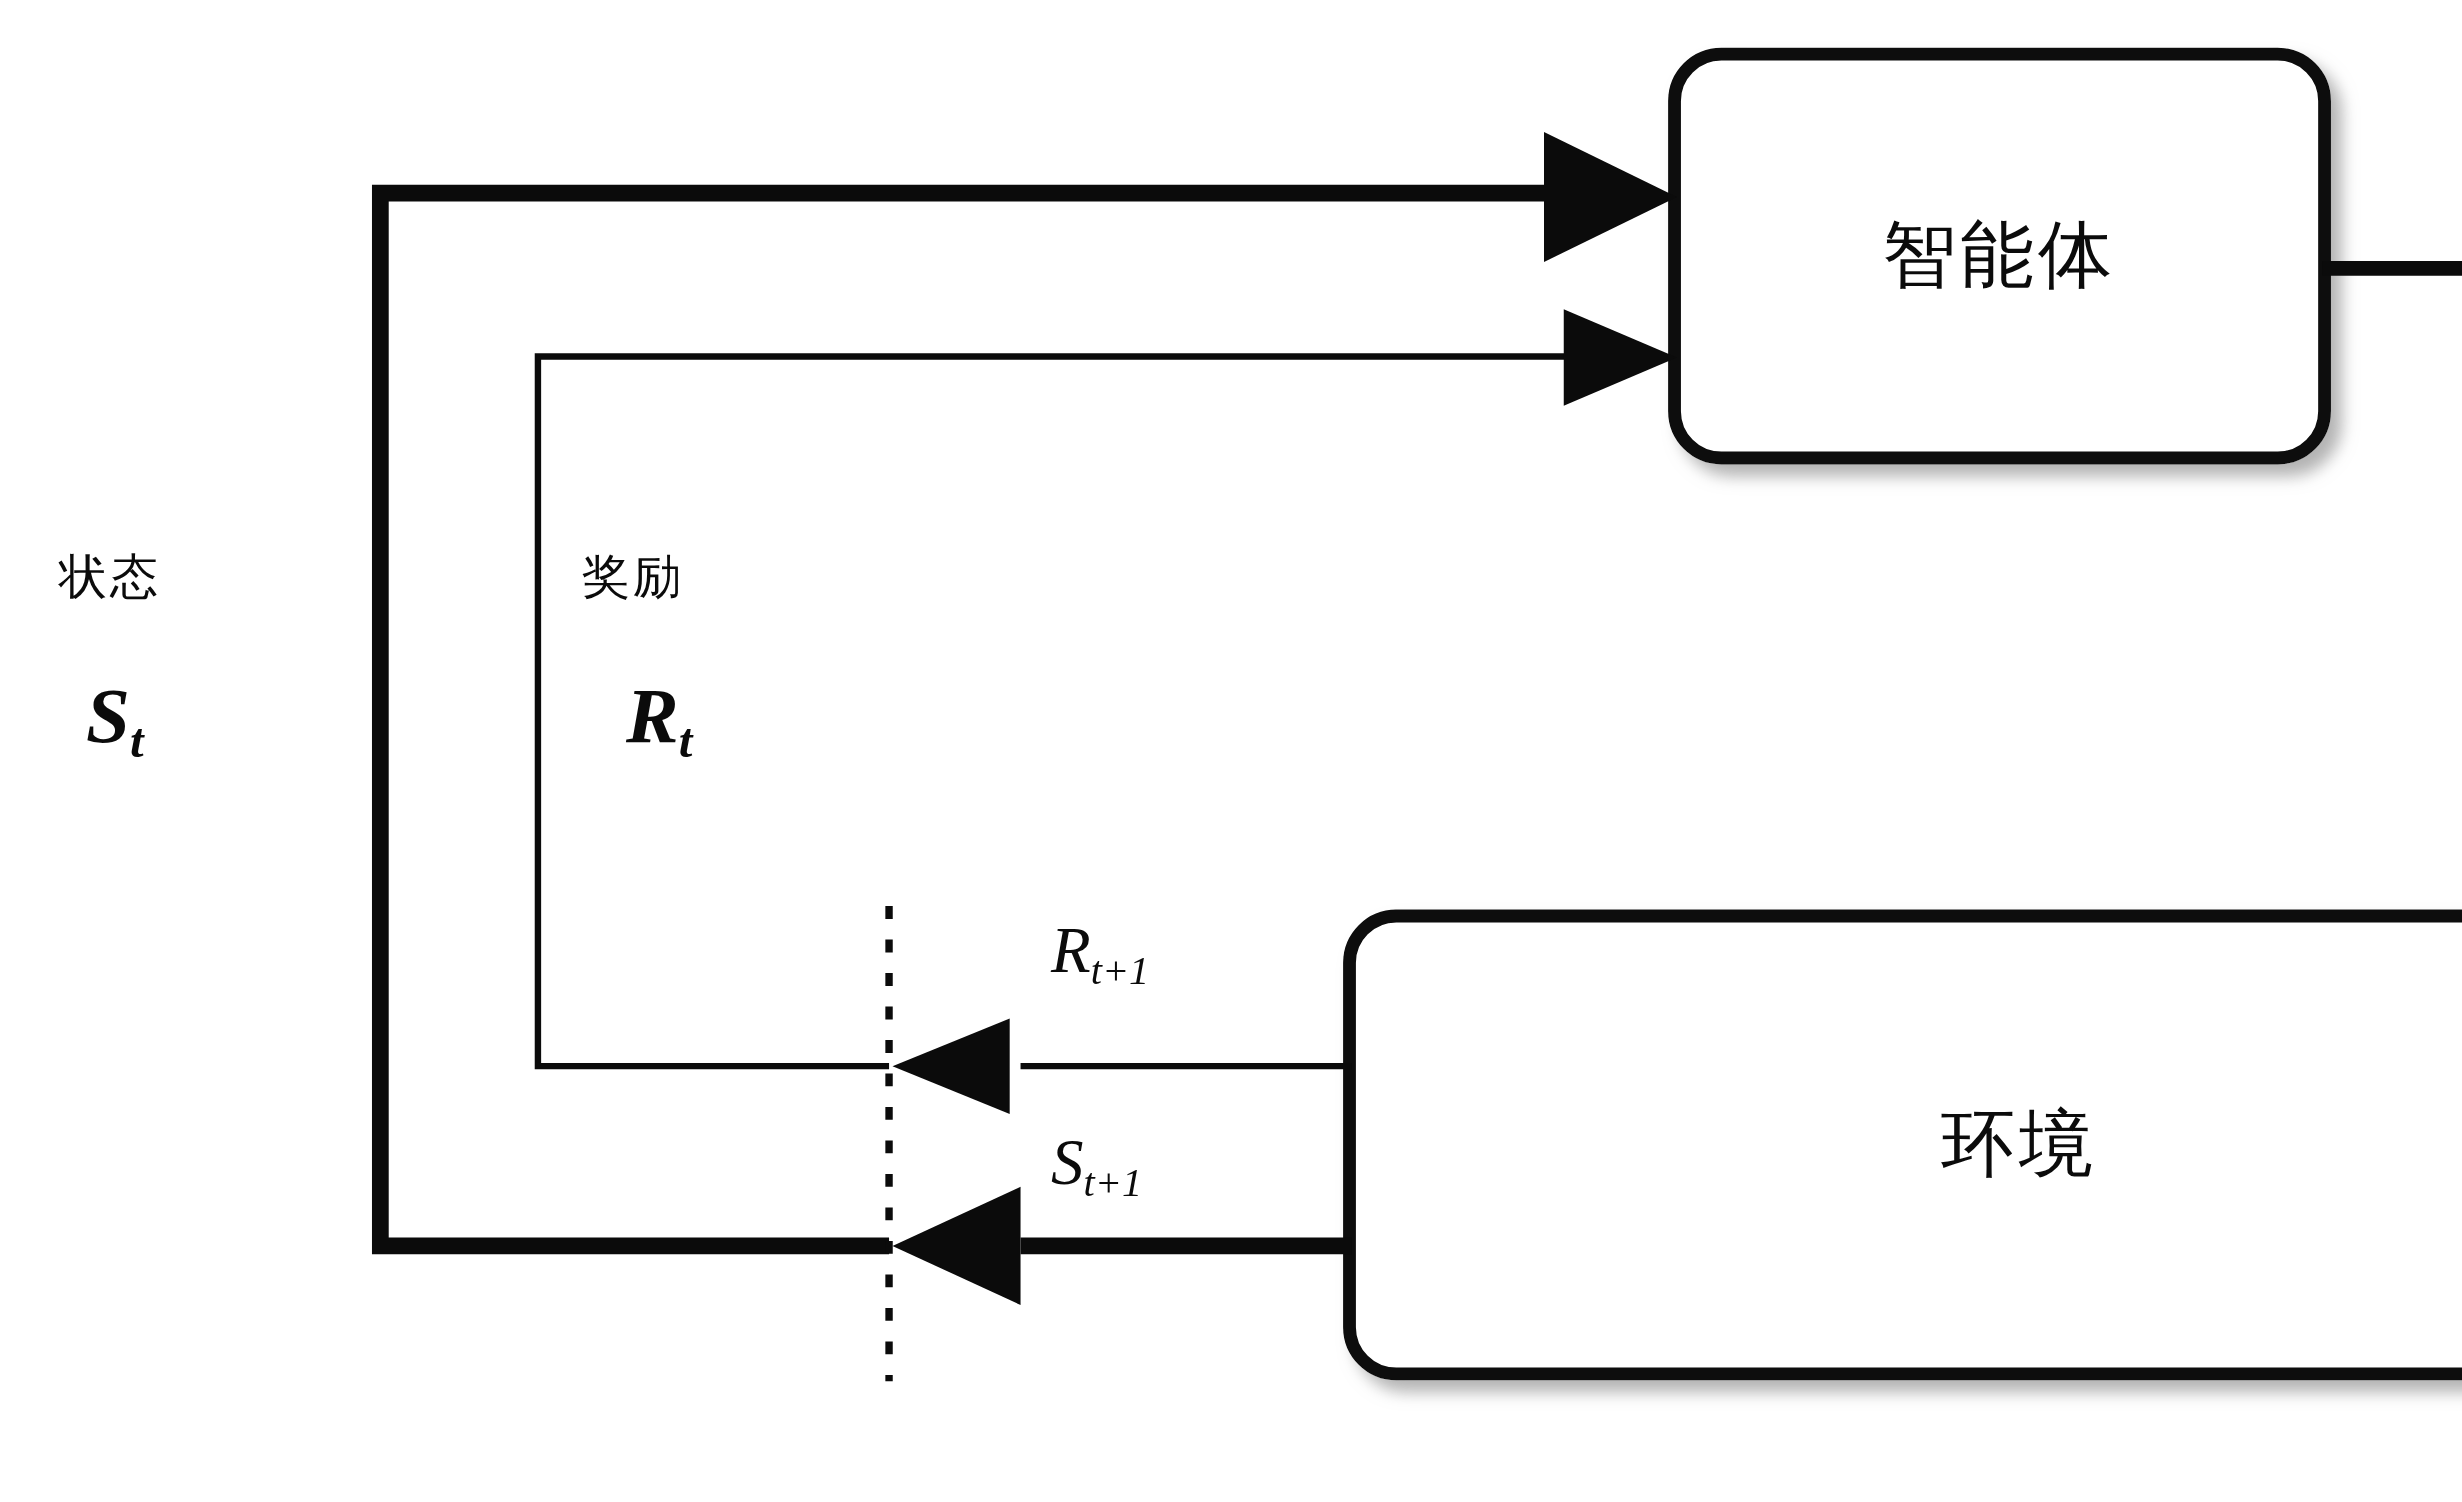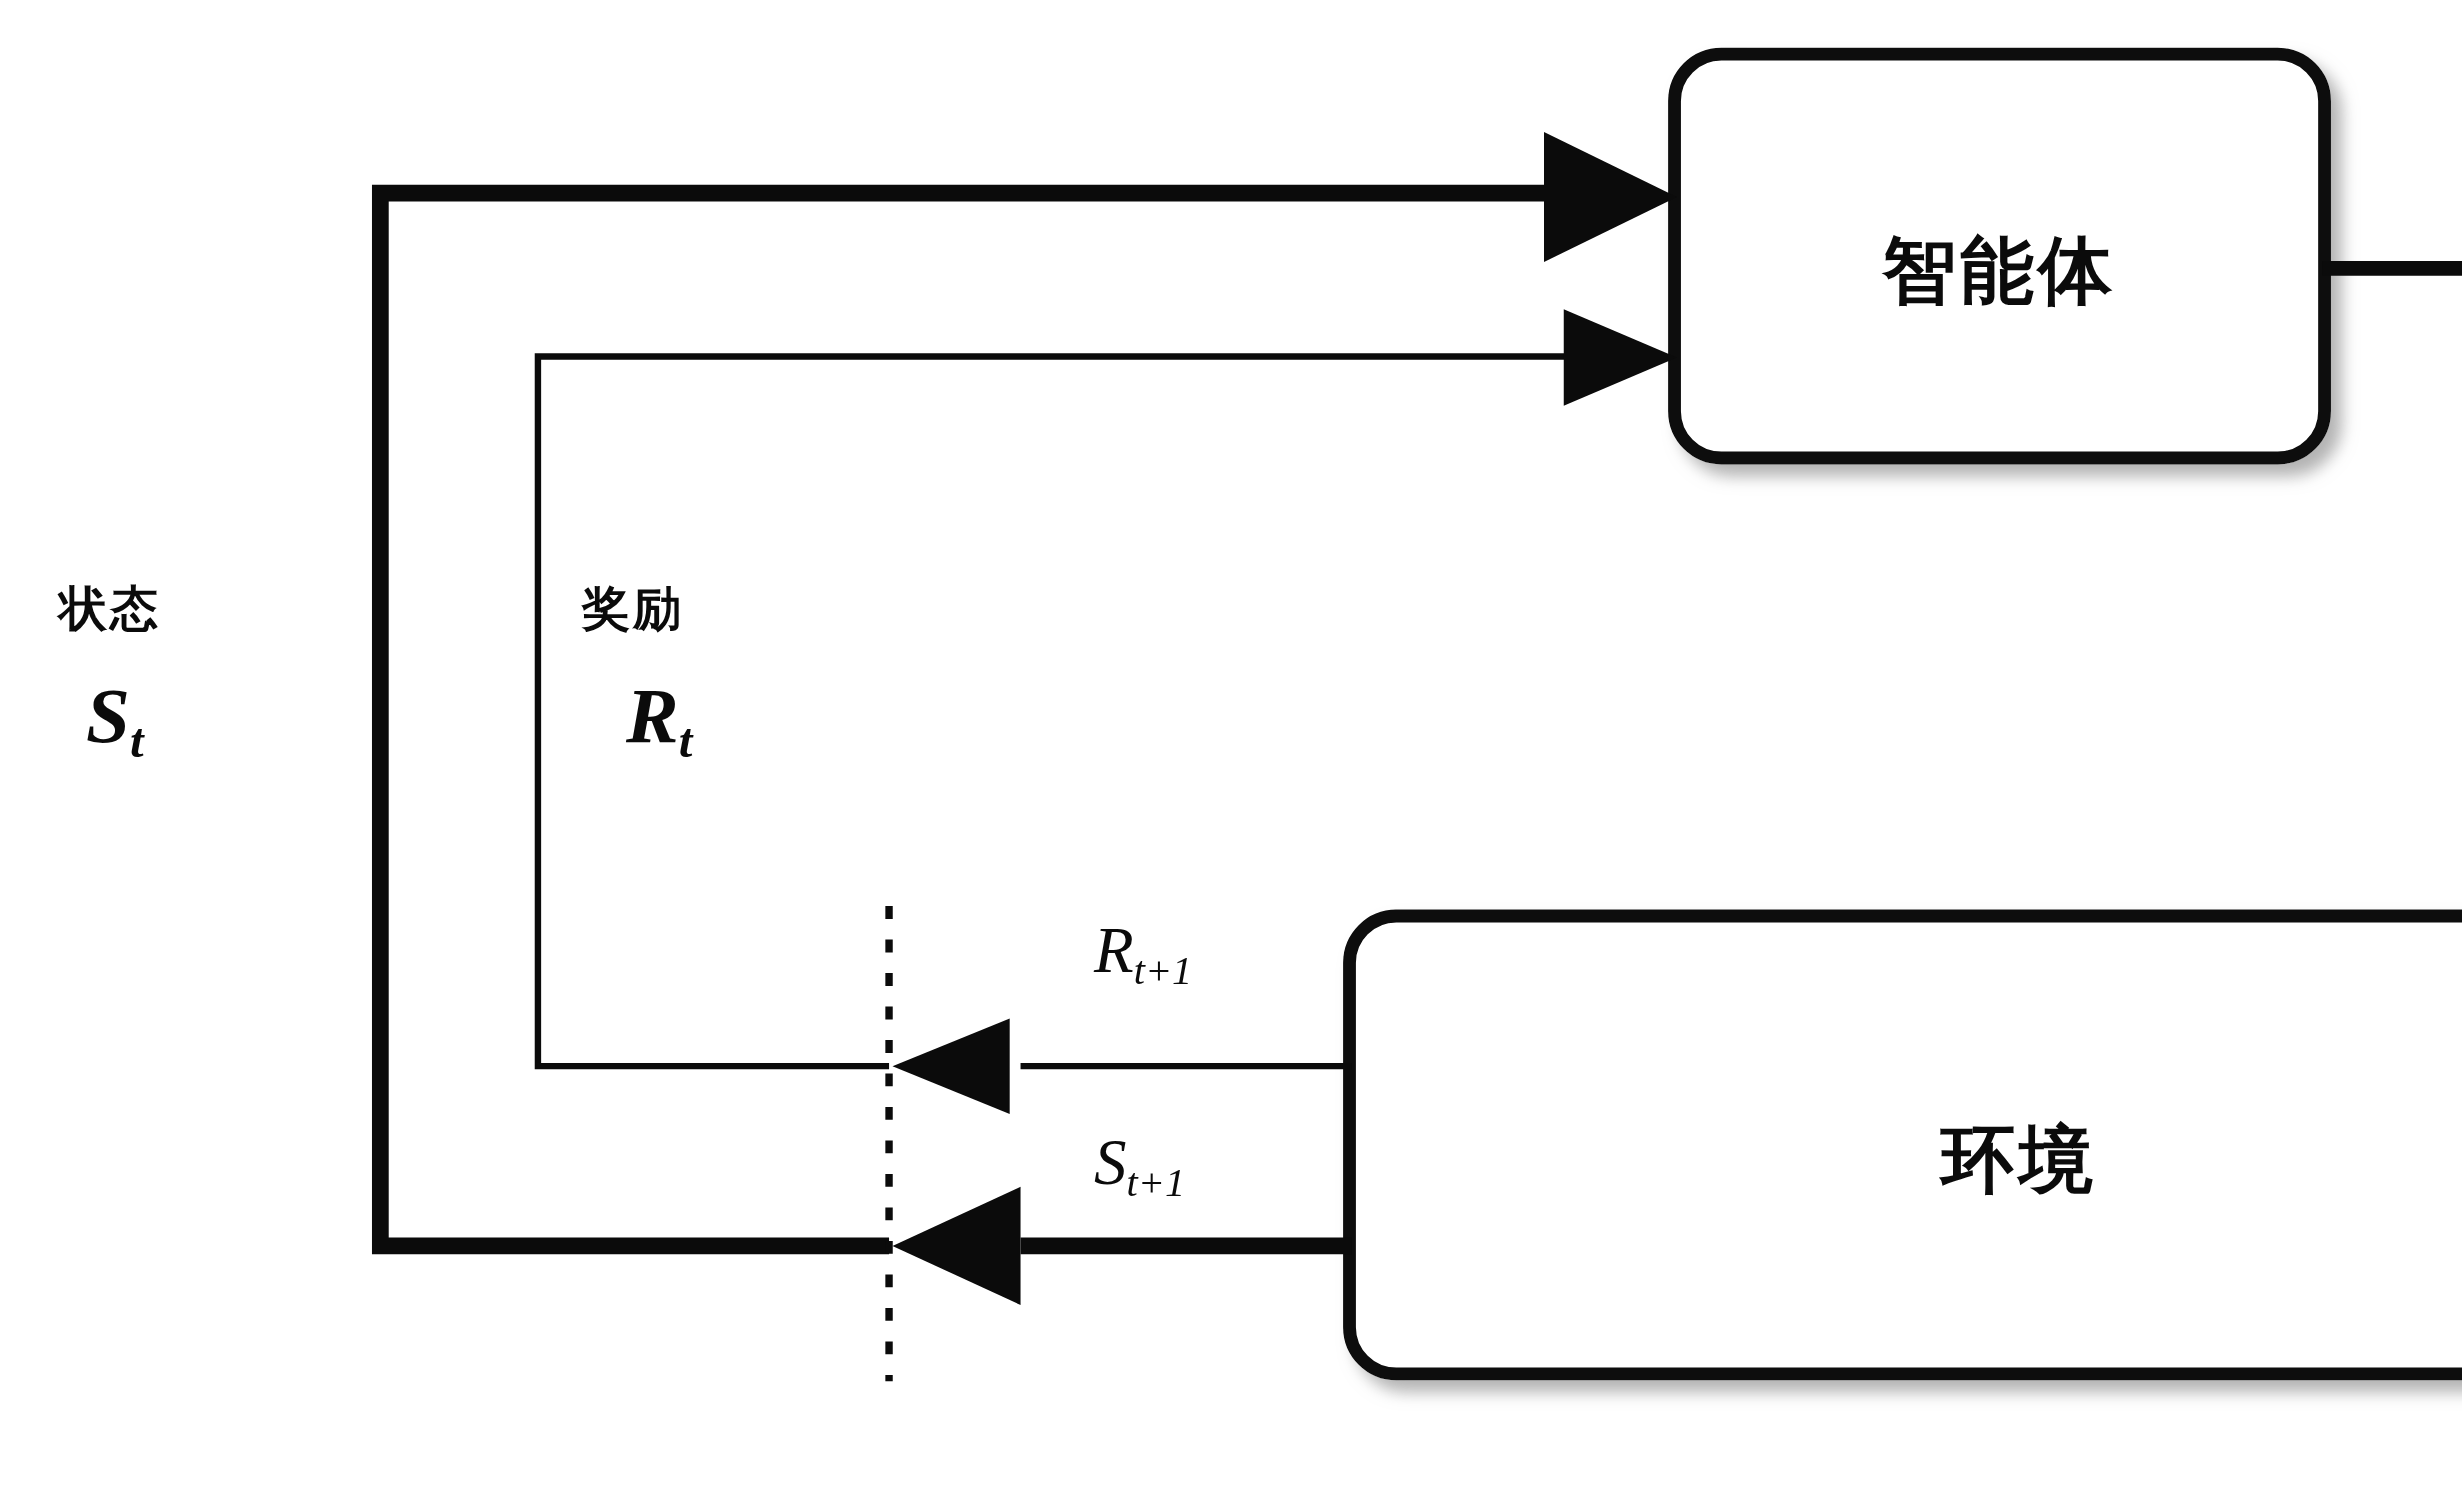--- a/index.html
+++ b/index.html
@@ -23,40 +23,38 @@
     height: 1502px;
   }
   .lbl {
     position: absolute;
     color: #0b0b0b;
     white-space: nowrap;
     line-height: 1.05;
   }
   .cjk {
     font-family: "Liberation Serif", "DejaVu Serif", serif;
-    font-weight: 700;
-    margin-top: 32px;
+    font-weight: 400;
   }
   .mathit {
     font-family: Liberation Serif, serif;
     font-style: italic;
     font-weight: 700;
   }
   .mathit .sub {
     font-size: 0.62em;
     font-style: italic;
     font-weight: 700;
     vertical-align: -0.30em;
     letter-spacing: 0.2px;
   }
   .mathit-thin {
     font-family: "Liberation Serif", "DejaVu Serif", serif;
     font-style: italic;
     font-weight: 400;
-    margin-left: 43px;
   }
   .mathit-thin .sub {
     font-size: 0.62em;
     font-style: italic;
     vertical-align: -0.30em;
   }
 
   
   .box-text {
     position: absolute;

